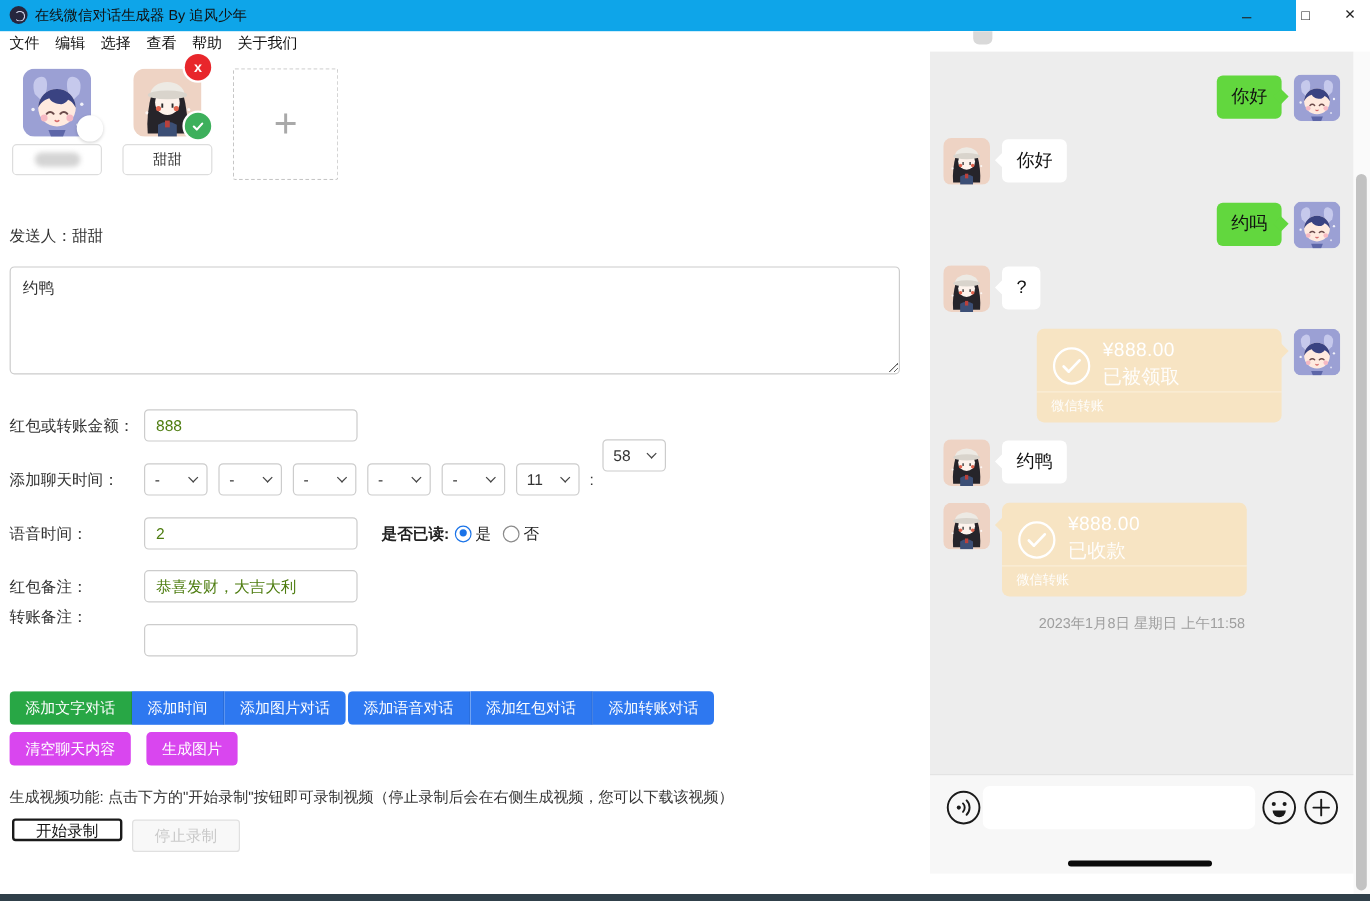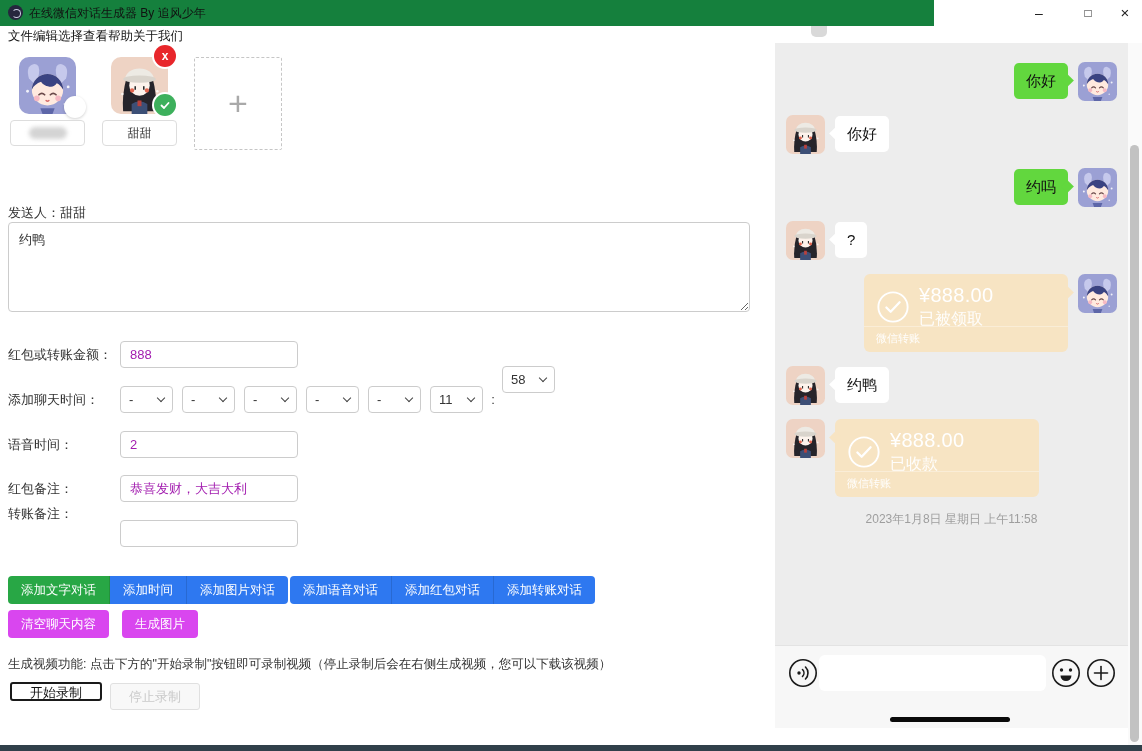--- a/index.html
+++ b/index.html
@@ -1,34 +1,34 @@
 <!DOCTYPE html>
 <html><head>
 <meta charset="utf-8">
 <style>
   * { margin:0; padding:0; box-sizing:border-box; }
   html,body { width:1142px; height:751px; background:#fff; overflow:hidden;
     font-family:"Liberation Sans","DejaVu Sans",sans-serif; }
   #app { position:relative; width:1142px; height:751px; background:#fff; }
 
   
-  .titlebar { position:absolute; left:0; top:0; width:934px; height:26px; background:#15803d; }
+  .titlebar { position:absolute; left:0; top:0; width:1080px; height:26px; background:#0ea5e9; }
   .app-icon { position:absolute; left:8px; top:5px; width:15px; height:15px; border-radius:50%;
     background:#26263e; }
   .app-icon::after { content:""; position:absolute; left:4px; top:4px; width:7px; height:7px;
     border-radius:50%; border:1.5px solid #cfd0e6; border-left-color:transparent; }
   .win-title { position:absolute; left:29px; top:0; height:26px; line-height:26px; font-size:12px; color:#111; }
   .win-btn { position:absolute; top:0; width:22px; height:26px; line-height:26px; text-align:center;
     color:#222; cursor:default; }
   .win-min { left:1028px; font-size:14px; }
   .win-max { left:1077px; font-size:12px; }
   .win-close { left:1114px; font-size:15px; }
 
   
-  .menubar { position:absolute; left:8px; top:26px; height:20px; display:flex; }
+  .menubar { position:absolute; left:8px; top:26px; height:20px; display:flex; gap:13px; }
   .menu-item { font-size:12.5px; color:#111; line-height:20px; }
 
   
   .picker { position:absolute; left:10px; top:57px; display:flex; gap:17px; align-items:flex-start; }
   .picker-item { width:75px; display:flex; flex-direction:column; align-items:center; position:relative; }
   .picker-avatar { position:relative; width:57px; height:57px; }
   .picker-avatar svg { width:57px; height:57px; display:block; }
   .name-box { margin-top:6px; width:75px; height:26px; border:1px solid #ddd; border-radius:4px;
     background:#fff; display:flex; align-items:center; justify-content:center; font-size:12px; color:#333; position:relative; overflow:hidden;}
   .name-blur { width:38px; height:12px; background:#d4d4d4; border-radius:6px; filter:blur(2px); }
@@ -36,26 +36,26 @@
     align-items:center; justify-content:center; }
   .badge-empty { right:-10px; bottom:-4px; background:#fff; box-shadow:0 1px 3px rgba(0,0,0,.18); }
   .badge-x { right:-8px; top:-12px; background:#e8262b; color:#fff; font-size:12px; font-weight:bold;
     box-shadow:0 0 0 2px #fff; line-height:1; }
   .badge-check { right:-8px; bottom:-2px; background:#3db05c; box-shadow:0 0 0 2px #fff; }
   .badge-check svg { width:12px; height:12px; }
   .add-box { width:88px; height:93px; border:1px dashed #c6c6c6; border-radius:2px; display:flex;
     align-items:center; justify-content:center; font-size:34px; font-weight:300; color:#a9a9a9; background:#fff; }
 
   
-  .sender-line { position:absolute; left:8px; top:204px; font-size:13px; color:#333; }
+  .sender-line { position:absolute; left:8px; top:188px; font-size:13px; color:#333; }
   .msg-textarea { position:absolute; left:8px; top:222px; width:742px; height:90px; border:1px solid #ccc;
     border-radius:4px; padding:8px 10px; font-size:13px; color:#333; font-family:inherit; resize:both; background:#fff;}
   .frm-label { position:absolute; left:8px; font-size:13px; color:#333; line-height:27px; }
   .frm-input { position:absolute; left:120px; width:178px; height:27px; border:1px solid #ccc; border-radius:4px;
-    padding:0 9px; font-size:13px; color:#a21caf; background:#fff; font-family:inherit; }
+    padding:0 9px; font-size:13px; color:#4d7c0f; background:#fff; font-family:inherit; }
   .sel { position:absolute; width:53px; height:27px; border:1px solid #ccc; border-radius:4px; background:#fff;
     display:flex; align-items:center; justify-content:space-between; padding:0 8px; font-size:13px; color:#333; }
   .chev { width:6px; height:6px; border-right:1.6px solid #444; border-bottom:1.6px solid #444;
     transform:rotate(45deg); margin-top:-3px; }
   .colon-sep { position:absolute; width:10px; text-align:center; font-size:13px; color:#333; line-height:27px; }
   .read-group { position:absolute; left:318px; top:431px; height:27px; display:flex; align-items:center; gap:5px;
     font-size:13px; color:#222; }
   .read-label { font-weight:700; }
   .radio { width:14px; height:14px; border-radius:50%; position:relative; background:#fff; }
   .radio.on { border:1.5px solid #1a73e8; }
@@ -97,21 +97,21 @@
   .msg.left .bubble::after { left:-4px; }
   .msg.right .bubble::after { right:-4px; }
   .tcard { position:relative; width:204px; height:78px; background:#f7e4c3; border-radius:6px;
     color:#fff; padding:10px 12px 6px; }
   .tcard::after { content:""; position:absolute; top:14px; width:9px; height:9px; background:#f7e4c3;
     transform:rotate(45deg); }
   .msg.left .tcard::after { left:-4px; }
   .msg.right .tcard::after { right:-4px; }
   .trow { display:flex; align-items:center; gap:9px; }
   .trow svg { width:34px; height:34px; flex-shrink:0; }
-  .tamt { font-size:20px; letter-spacing:.3px; }
+  .tamt { font-size:16px; letter-spacing:.3px; }
   .tstat { font-size:16px; margin-top:2px; opacity:.95; }
   .tfoot { position:absolute; left:0; bottom:0; width:100%; padding:4px 12px 6px;
     border-top:1px solid rgba(255,255,255,.35); font-size:11px; opacity:.95; }
   .ts-line { text-align:center; font-size:12px; color:#9e9e9e; margin-top:5px; }
 
   .chat-inputbar { position:absolute; left:0; top:619px; width:353px; height:83px; background:#f7f7f7;
     border-top:1px solid #e3e3e3; }
   .cicon { position:absolute; width:30px; height:30px; top:12px; }
   .icon-voice { left:13px; }
   .chat-input { position:absolute; left:44px; top:9px; width:227px; height:36px; background:#fff;
@@ -252,20 +252,31 @@
     </div>
   <div class="colon-sep" style="left:488px;top:386px;">:</div>
   <div class="sel" style="left:502px;top:366px;">
       <span>58</span>
       <span class="chev"></span>
     </div>
 
   <div class="frm-label" style="top:431px;">语音时间：</div>
   <input class="frm-input" style="top: 431px;" value="2">
 
+  <div class="read-group">
+    <span class="read-label">是否已读:</span>
+    <span class="radio-opt">
+      <span class="radio on"></span>
+      <span>是</span>
+    </span>
+    <span class="radio-opt">
+      <span class="radio off"></span>
+      <span>否</span>
+    </span>
+  </div>
 
   <div class="frm-label" style="top:475px;">红包备注：</div>
   <input class="frm-input" style="top: 475px;" value="恭喜发财，大吉大利">
 
   <div class="frm-label" style="top:500px;text-align:right;">转账备注：</div>
   <input class="frm-input" style="top: 520px;" value="">
 
   <div class="btn-group" style="left:8px;top:576px;">
     <button class="btn btn-green">添加文字对话</button>
     <button class="btn btn-blue">添加时间</button>

